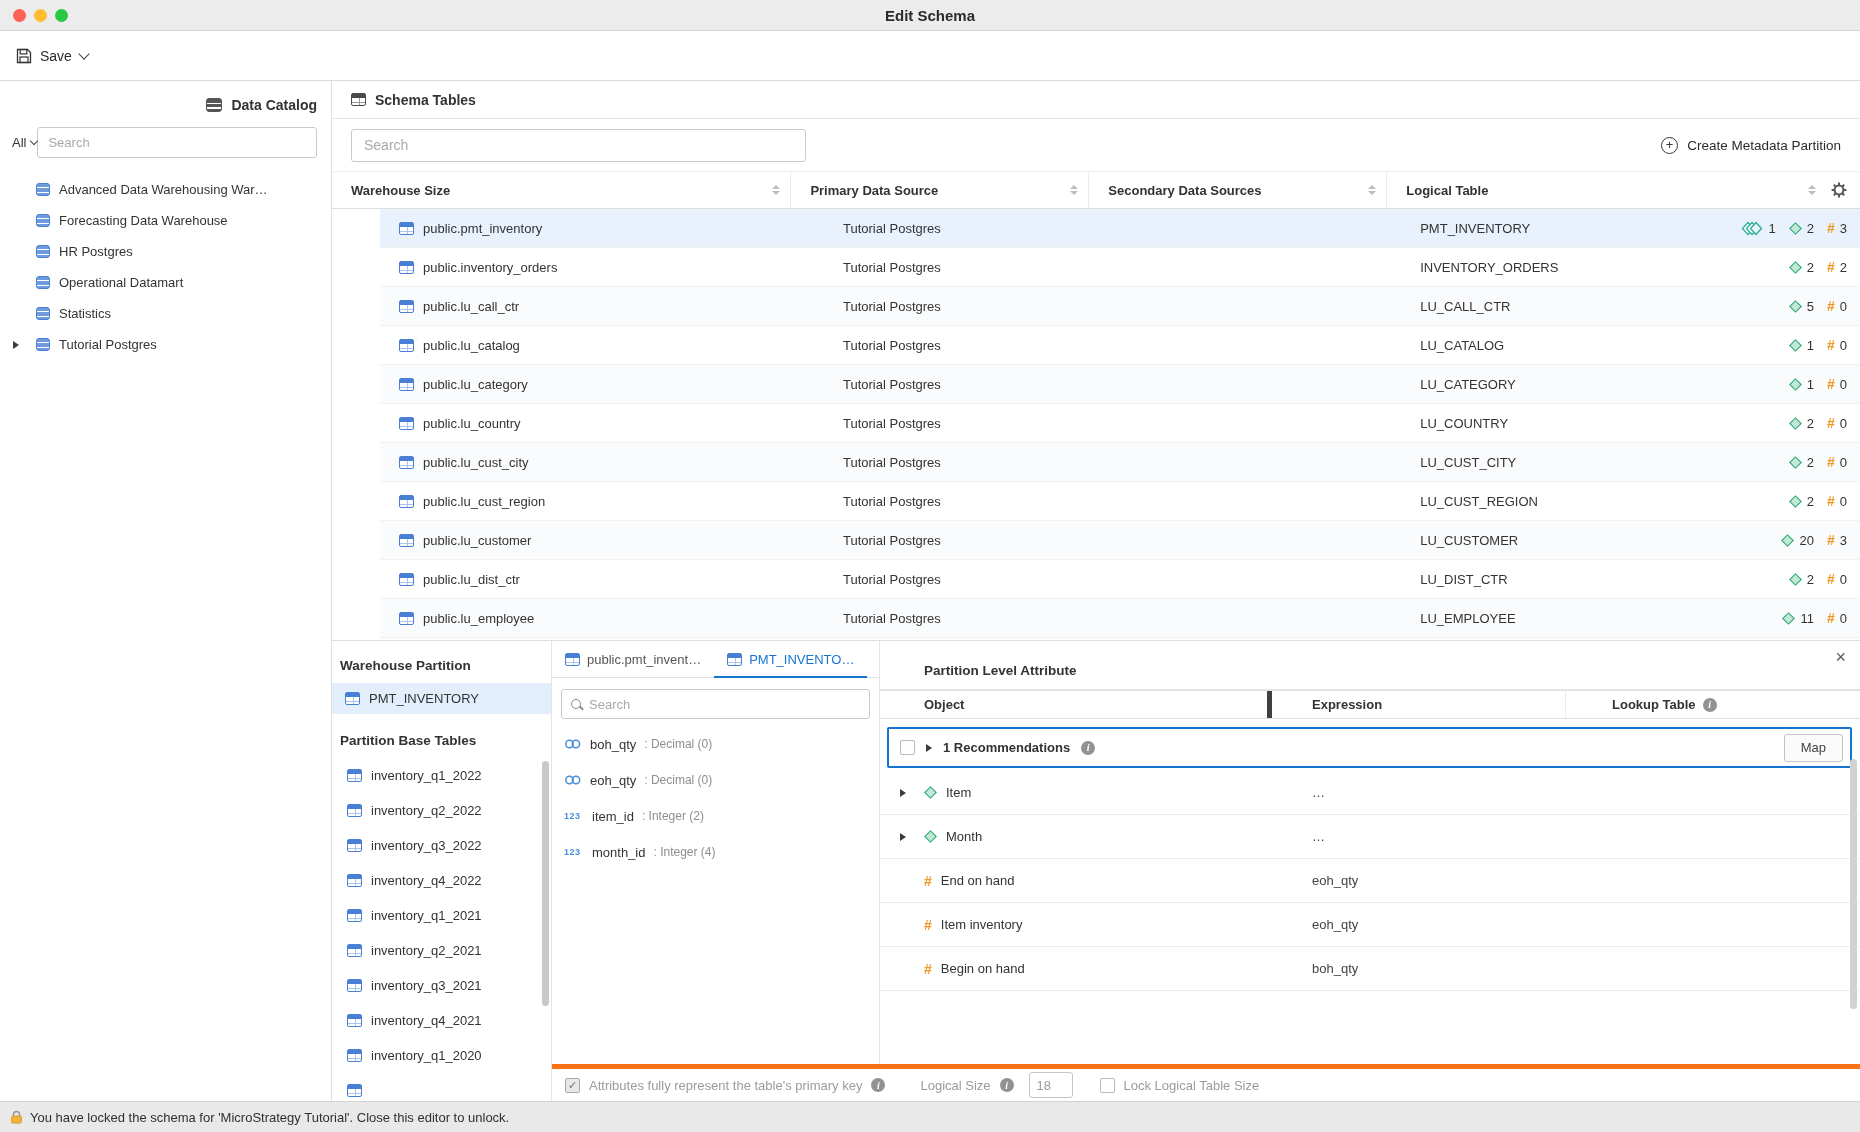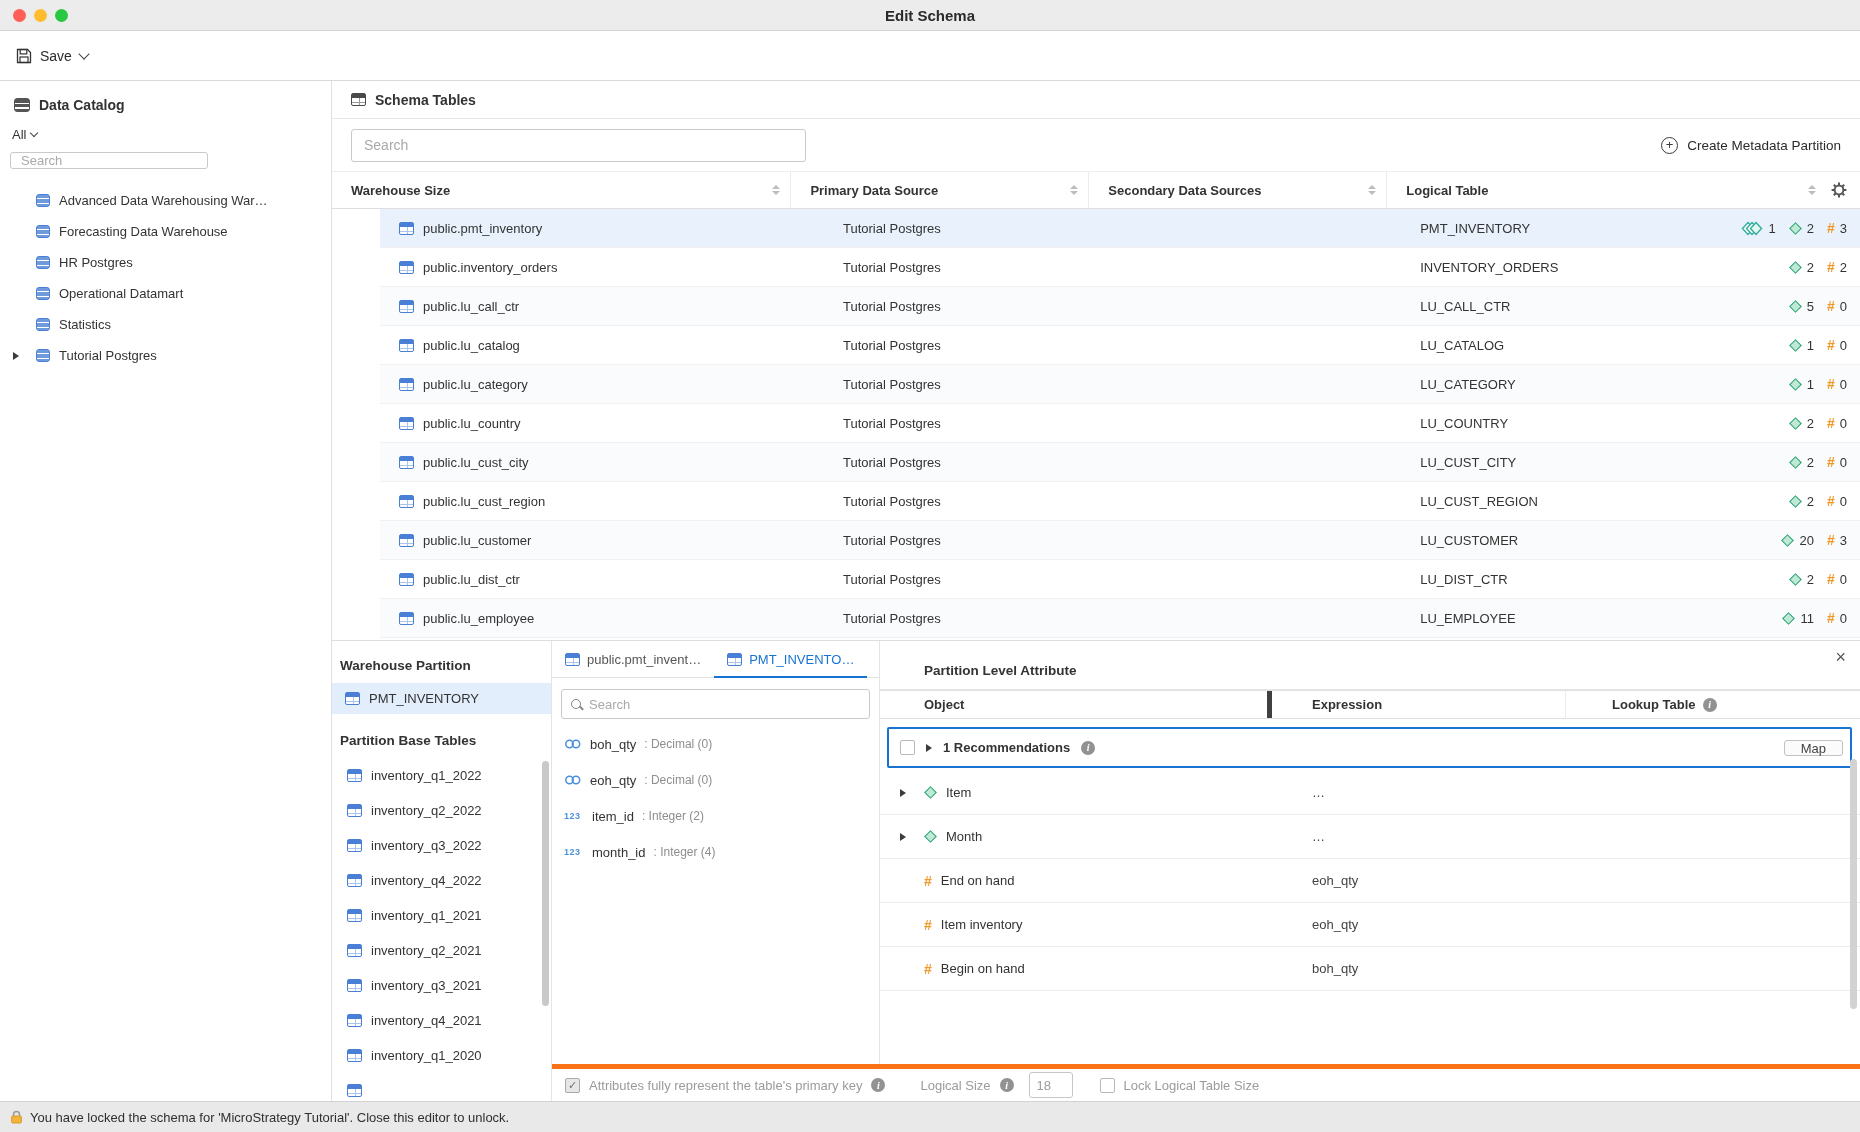--- a/index.html
+++ b/index.html
@@ -26,24 +26,24 @@
   .chev { width: 8px; height: 8px; border-right: 1.6px solid #444; border-bottom: 1.6px solid #444;
     transform: rotate(45deg); margin-top: -4px; display: inline-block; }
   .chev.small { width: 6px; height: 6px; margin-top: -3px; }
 
   
   .main { display: flex; height: 1020px; }
   .sidebar { width: 332px; flex: 0 0 332px; border-right: 1px solid #e0e0e0; }
   .content { flex: 1; display: flex; flex-direction: column; min-width: 0; }
 
   
-  .sb-head { display: flex; align-items: center; gap: 9px; padding: 16px 14px 12px; font-size: 14px; font-weight: 700; }
+  .sb-head { display: flex; align-items: center; gap: 9px; padding: 16px 14px 12px; font-size: 14px; font-weight: 700; justify-content: flex-end; }
   .cat-ic { width: 16px; height: 14px; border-radius: 3px; border: 1px solid #555;
     background: repeating-linear-gradient(#555 0 3.6px, #fff 3.6px 4.8px); flex: 0 0 auto; }
-  .sb-filter { display: flex; align-items: flex-start; gap: 10px; padding: 2px 14px 8px 10px; flex-direction: column; }
+  .sb-filter { display: flex; align-items: center; gap: 0; padding: 2px 14px 8px 10px; }
   .all-select { display: flex; align-items: center; gap: 5px; font-size: 13px; padding-left: 2px; }
   .sb-search { flex: 1; height: 31px; border: 1px solid #c9c9c9; border-radius: 3px; padding: 0 10px; font-size: 13px; outline: none; }
   .sb-list { padding-top: 8px; }
   .sb-item { height: 31px; display: flex; align-items: center; gap: 9px; padding-left: 36px; position: relative; font-size: 13px; white-space: nowrap; }
   .sb-item .caret-abs { position: absolute; left: 13px; }
   .db-ic { width: 14px; height: 13px; border-radius: 3px; border: 1px solid #4a7fd6;
     background: repeating-linear-gradient(#6f9bdd 0 3.3px, #fff 3.3px 4.4px); flex: 0 0 auto; }
   .caret { width: 0; height: 0; border-left: 6px solid #3c3c3c;
     border-top: 4.5px solid transparent; border-bottom: 4.5px solid transparent; display: inline-block; }
 
@@ -130,21 +130,21 @@
   .pla-title { padding: 22px 0 11px 44px; font-weight: 700; font-size: 13.5px; border-bottom: 1px solid #e5e5e5; }
   .quarter-row { height: 42px; display: flex; align-items: center; gap: 11px; padding-left: 42px; font-size: 13.5px; }
   .agrid-head { height: 29px; flex: 0 0 29px; display: flex; border-top: 1px solid #e0e0e0; border-bottom: 1px solid #e0e0e0; }
   .ag-col { display: flex; align-items: center; gap: 7px; font-weight: 700; font-size: 13px; }
   .ag-obj { width: 40%; padding-left: 44px; border-right: 5px solid #404040; }
   .ag-exp { width: 30%; padding-left: 40px; border-right: 1px solid #ececec; text-align: center; }
   .ag-lookup { flex: 1; padding-left: 46px; }
   .rec-row { margin: 8px 8px 3px 7px; height: 41px; border: 2px solid #1673d2; border-radius: 2px;
     display: flex; align-items: center; gap: 11px; padding: 0 7px 0 11px; }
   .rec-label { font-weight: 700; }
-  .map-btn { margin-left: auto; height: 16px; padding: 0 16px; border: 1px solid #c2c2c2; border-radius: 3px;
+  .map-btn { margin-left: auto; height: 28px; padding: 0 16px; border: 1px solid #c2c2c2; border-radius: 3px;
     background: #fbfbfb; font-size: 13px; color: #444; font-family: inherit; }
   .arow { height: 44px; display: flex; align-items: center; border-bottom: 1px solid #ededed; }
   .a-obj { width: 40%; display: flex; align-items: center; gap: 9px; padding-left: 20px; }
   .caret-box { width: 15px; display: inline-flex; flex: 0 0 auto; }
   .a-exp { width: 30%; padding-left: 40px; color: #444; }
   .a-lookup { flex: 1; }
   .attr-scroll { position: absolute; right: 3px; top: 118px; width: 7px; height: 250px; background: #d2d2d2; border-radius: 4px; }
 
   .bottom-footer { height: 37px; flex: 0 0 37px; border-top: 5px solid #f97316; display: flex; align-items: center;
     gap: 9px; padding-left: 13px; color: #9b9b9b; font-size: 13px; }

